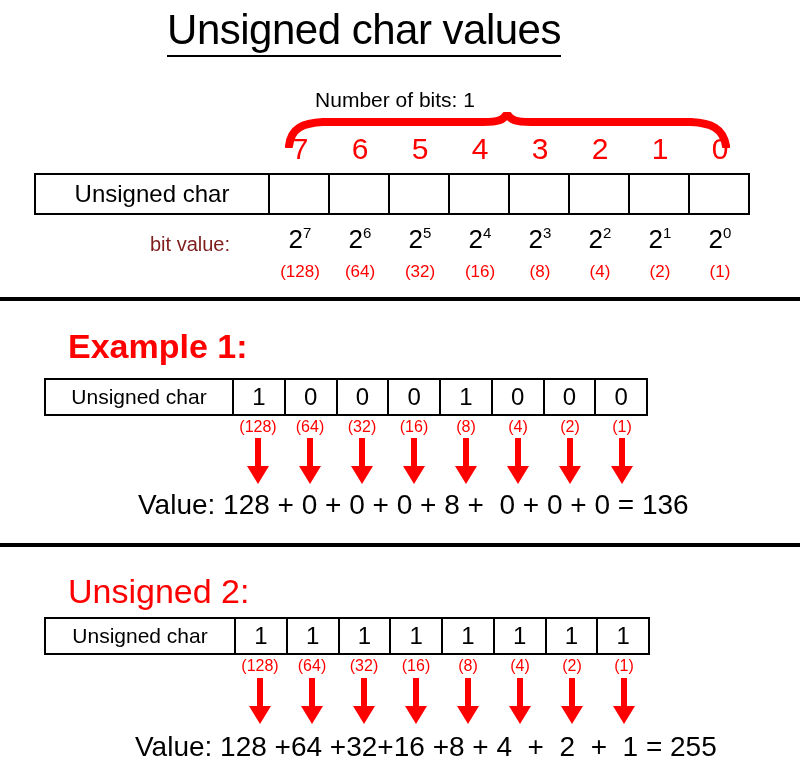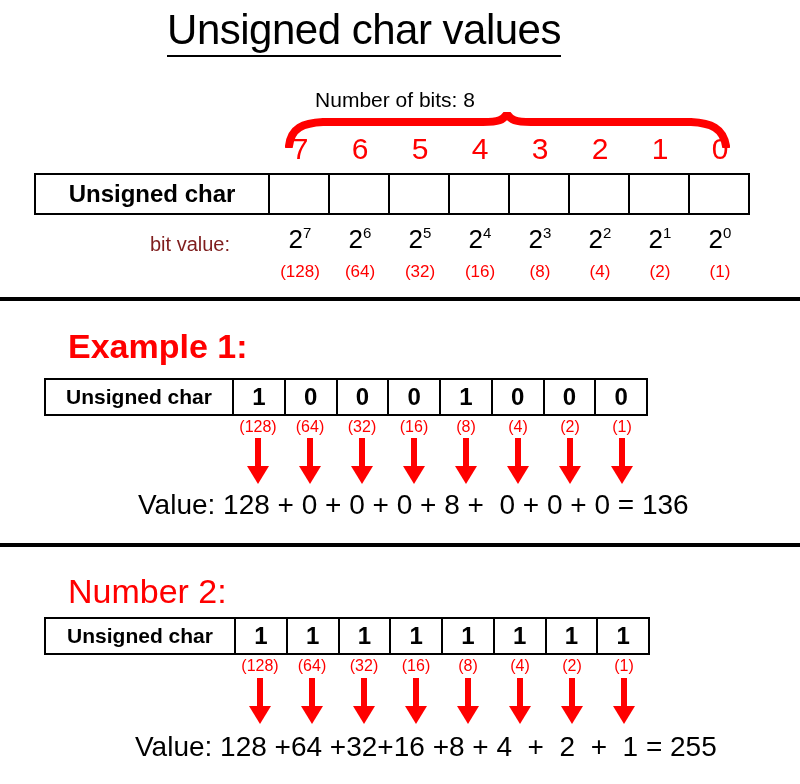--- a/index.html
+++ b/index.html
@@ -66,21 +66,20 @@
     text-align: center;
   }
 
   
   .byte-table {
     position: absolute;
     display: flex;
     border: 2px solid #000;
     box-sizing: border-box;
     background: #fff;
-    font-weight: bold;
   }
   .byte-table .label-cell {
     box-sizing: border-box;
     display: flex;
     align-items: center;
     justify-content: center;
     font-size: 24px;
     color: #000;
     border-right: 2px solid #000;
   }
@@ -187,21 +186,21 @@
   #value-ex1 { left: 138px; top: 489px; }
   #value-ex2 { left: 135px; top: 731px; }
 </style>
 </head>
 <body>
 
 <div class="page-title">
   <span class="title-underline">Unsigned char values</span>
 </div>
 
-<div class="bits-label">Number of bits: 8</div>
+<div class="bits-label">Number of bits: 1</div>
 
 <div class="brace">
   <svg width="445" height="36" viewBox="0 0 445 36" xmlns="http://www.w3.org/2000/svg" aria-hidden="true">
     <path d="M4 34 C 6 16, 18 11, 38 10 L 198 10 C 214 10, 218 8, 222 2 C 226 8, 230 10, 246 10 L 406 10 C 426 11, 438 16, 441 34" fill="none" stroke="#FF0000" stroke-width="8" stroke-linecap="round" stroke-linejoin="round"></path>
   </svg>
 </div>
 
 <div class="bitnum-row">
   <div>7</div>
   <div>6</div>
@@ -324,21 +323,21 @@
         <rect x="10" y="0" width="6" height="30" fill="#FF0000"></rect>
         <polygon points="2,28 24,28 13,46" fill="#FF0000"></polygon>
       </svg>
     </div>
 </div>
 
 <div class="value-line" id="value-ex1">Value: 128 + 0 + 0 + 0 + 8 +  0 + 0 + 0 = 136</div>
 
 <div class="separator" id="sep-2"></div>
 
-<div class="example-heading" id="heading-ex2">Number 2:</div>
+<div class="example-heading" id="heading-ex2">Unsigned 2:</div>
 
 <div class="byte-table" id="table-ex2">
   <div class="label-cell">Unsigned char</div>
   <div class="bit-cell">1</div>
   <div class="bit-cell">1</div>
   <div class="bit-cell">1</div>
   <div class="bit-cell">1</div>
   <div class="bit-cell">1</div>
   <div class="bit-cell">1</div>
   <div class="bit-cell">1</div>

